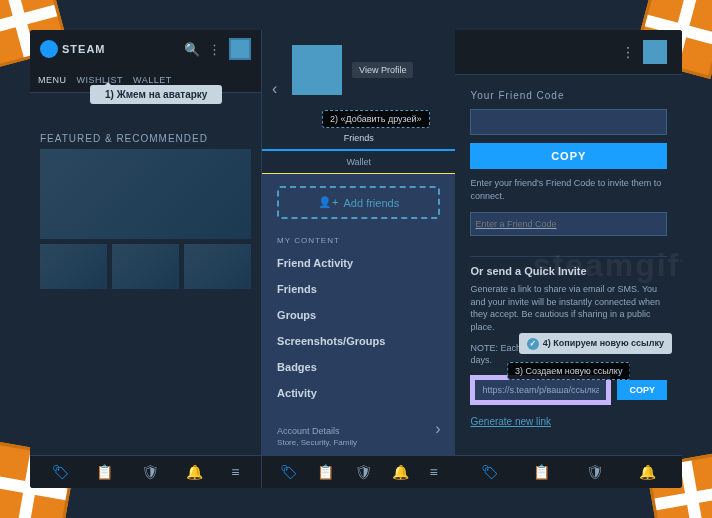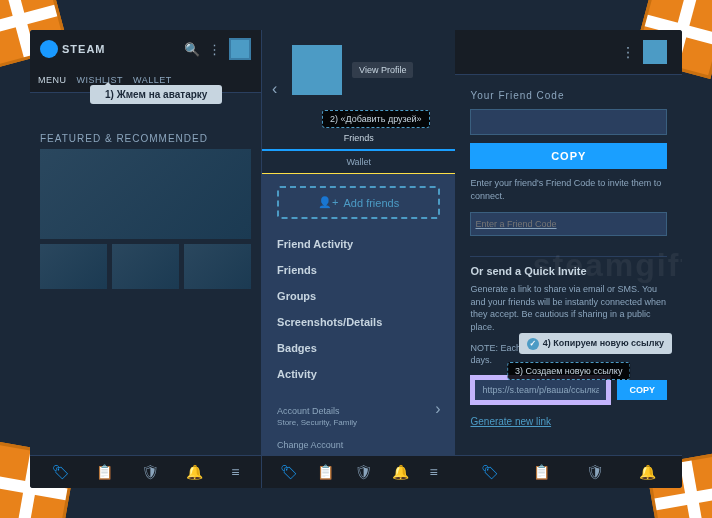--- a/index.html
+++ b/index.html
@@ -618,34 +618,34 @@
       <span class="profile-tab">Games</span>
       <span class="profile-tab active">Friends</span>
       <span class="profile-tab">Wallet</span>
     </div>
 
     <div class="add-friends-btn">
       <span>👤+</span>
       <span>Add friends</span>
     </div>
 
+    <div class="my-content-label">MY CONTENT</div>
 
     <div class="content-item">Friend Activity</div>
     <div class="content-item">Friends</div>
     <div class="content-item">Groups</div>
-    <div class="content-item">Screenshots/Details</div>
+    <div class="content-item">Screenshots/Groups</div>
     <div class="content-item">Badges</div>
     <div class="content-item">Activity</div>
 
     <div class="account-section">
       <span class="account-title">Account Details</span>
       <span class="account-arrow">›</span>
       <div class="account-subtitle">Store, Security, Family</div>
     </div>
-    <div class="change-account">Change Account</div>
 
     <div class="bottom-nav-mid">
       <span class="bottom-icon active">🏷</span>
       <span class="bottom-icon">📋</span>
       <span class="bottom-icon">🛡</span>
       <span class="bottom-icon">🔔</span>
       <span class="bottom-icon">≡</span>
     </div>
   </div>
 
@@ -663,21 +663,21 @@
       <div class="section-title">Your Friend Code</div>
       <input class="friend-code-input" type="text" value="" style="">
       <button class="copy-btn">COPY</button>
       <div class="invite-hint">Enter your friend's Friend Code to invite them to connect.</div>
       <input class="friend-code-entry" type="text" placeholder="Enter a Friend Code" style="">
 
       <hr class="divider">
 
       <div class="quick-invite-title">Or send a Quick Invite</div>
       <div class="quick-invite-desc">
-        <span>Generate a link to share via email or SMS. You and your friends will be instantly connected when they accept. Be cautious if sharing in a public place.</span>
+        <span>Generate a link to share via email or SMS. You and your invite will be instantly connected when they accept. Be cautious if sharing in a public place.</span>
         <div class="tooltip-4">4) Копируем новую ссылку</div>
       </div>
       <div class="quick-invite-desc">NOTE: Each link automatically expires after 30 days.</div>
 
       <div class="link-row">
         <input class="link-url" type="text" value="https://s.team/p/ваша/ссылка" style="">
         <button class="copy-btn-small">COPY</button>
       </div>
 
       

